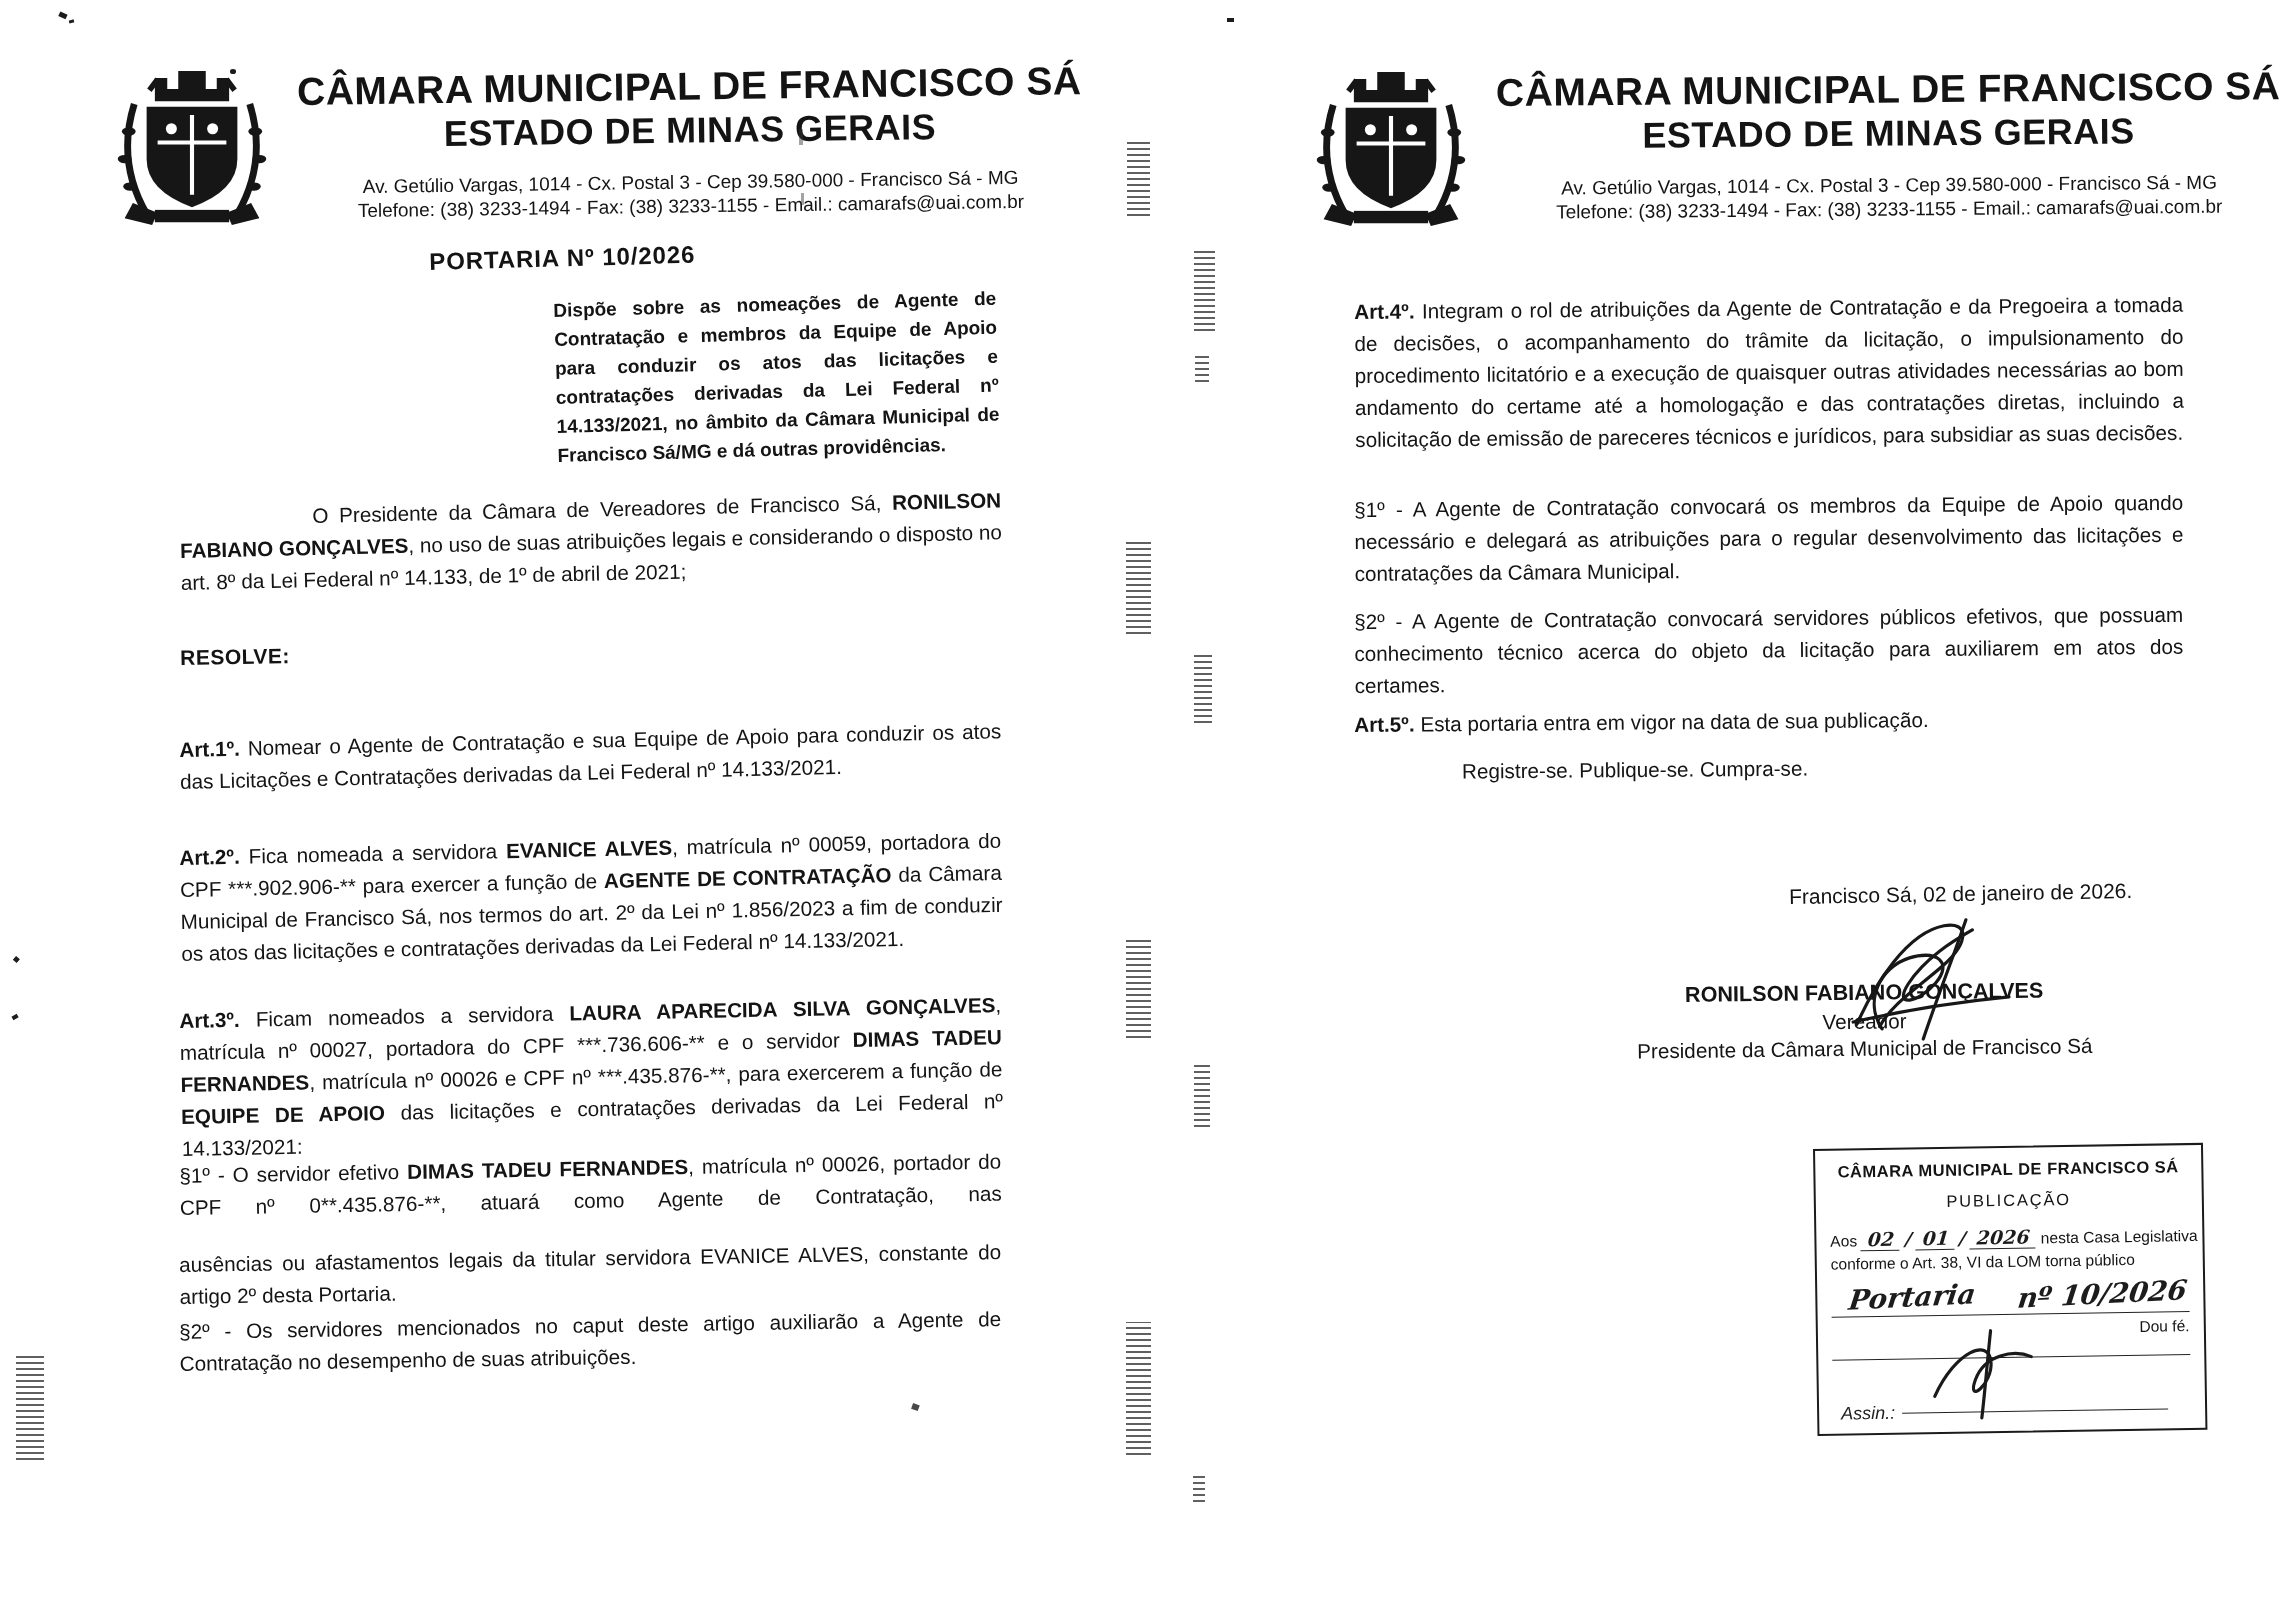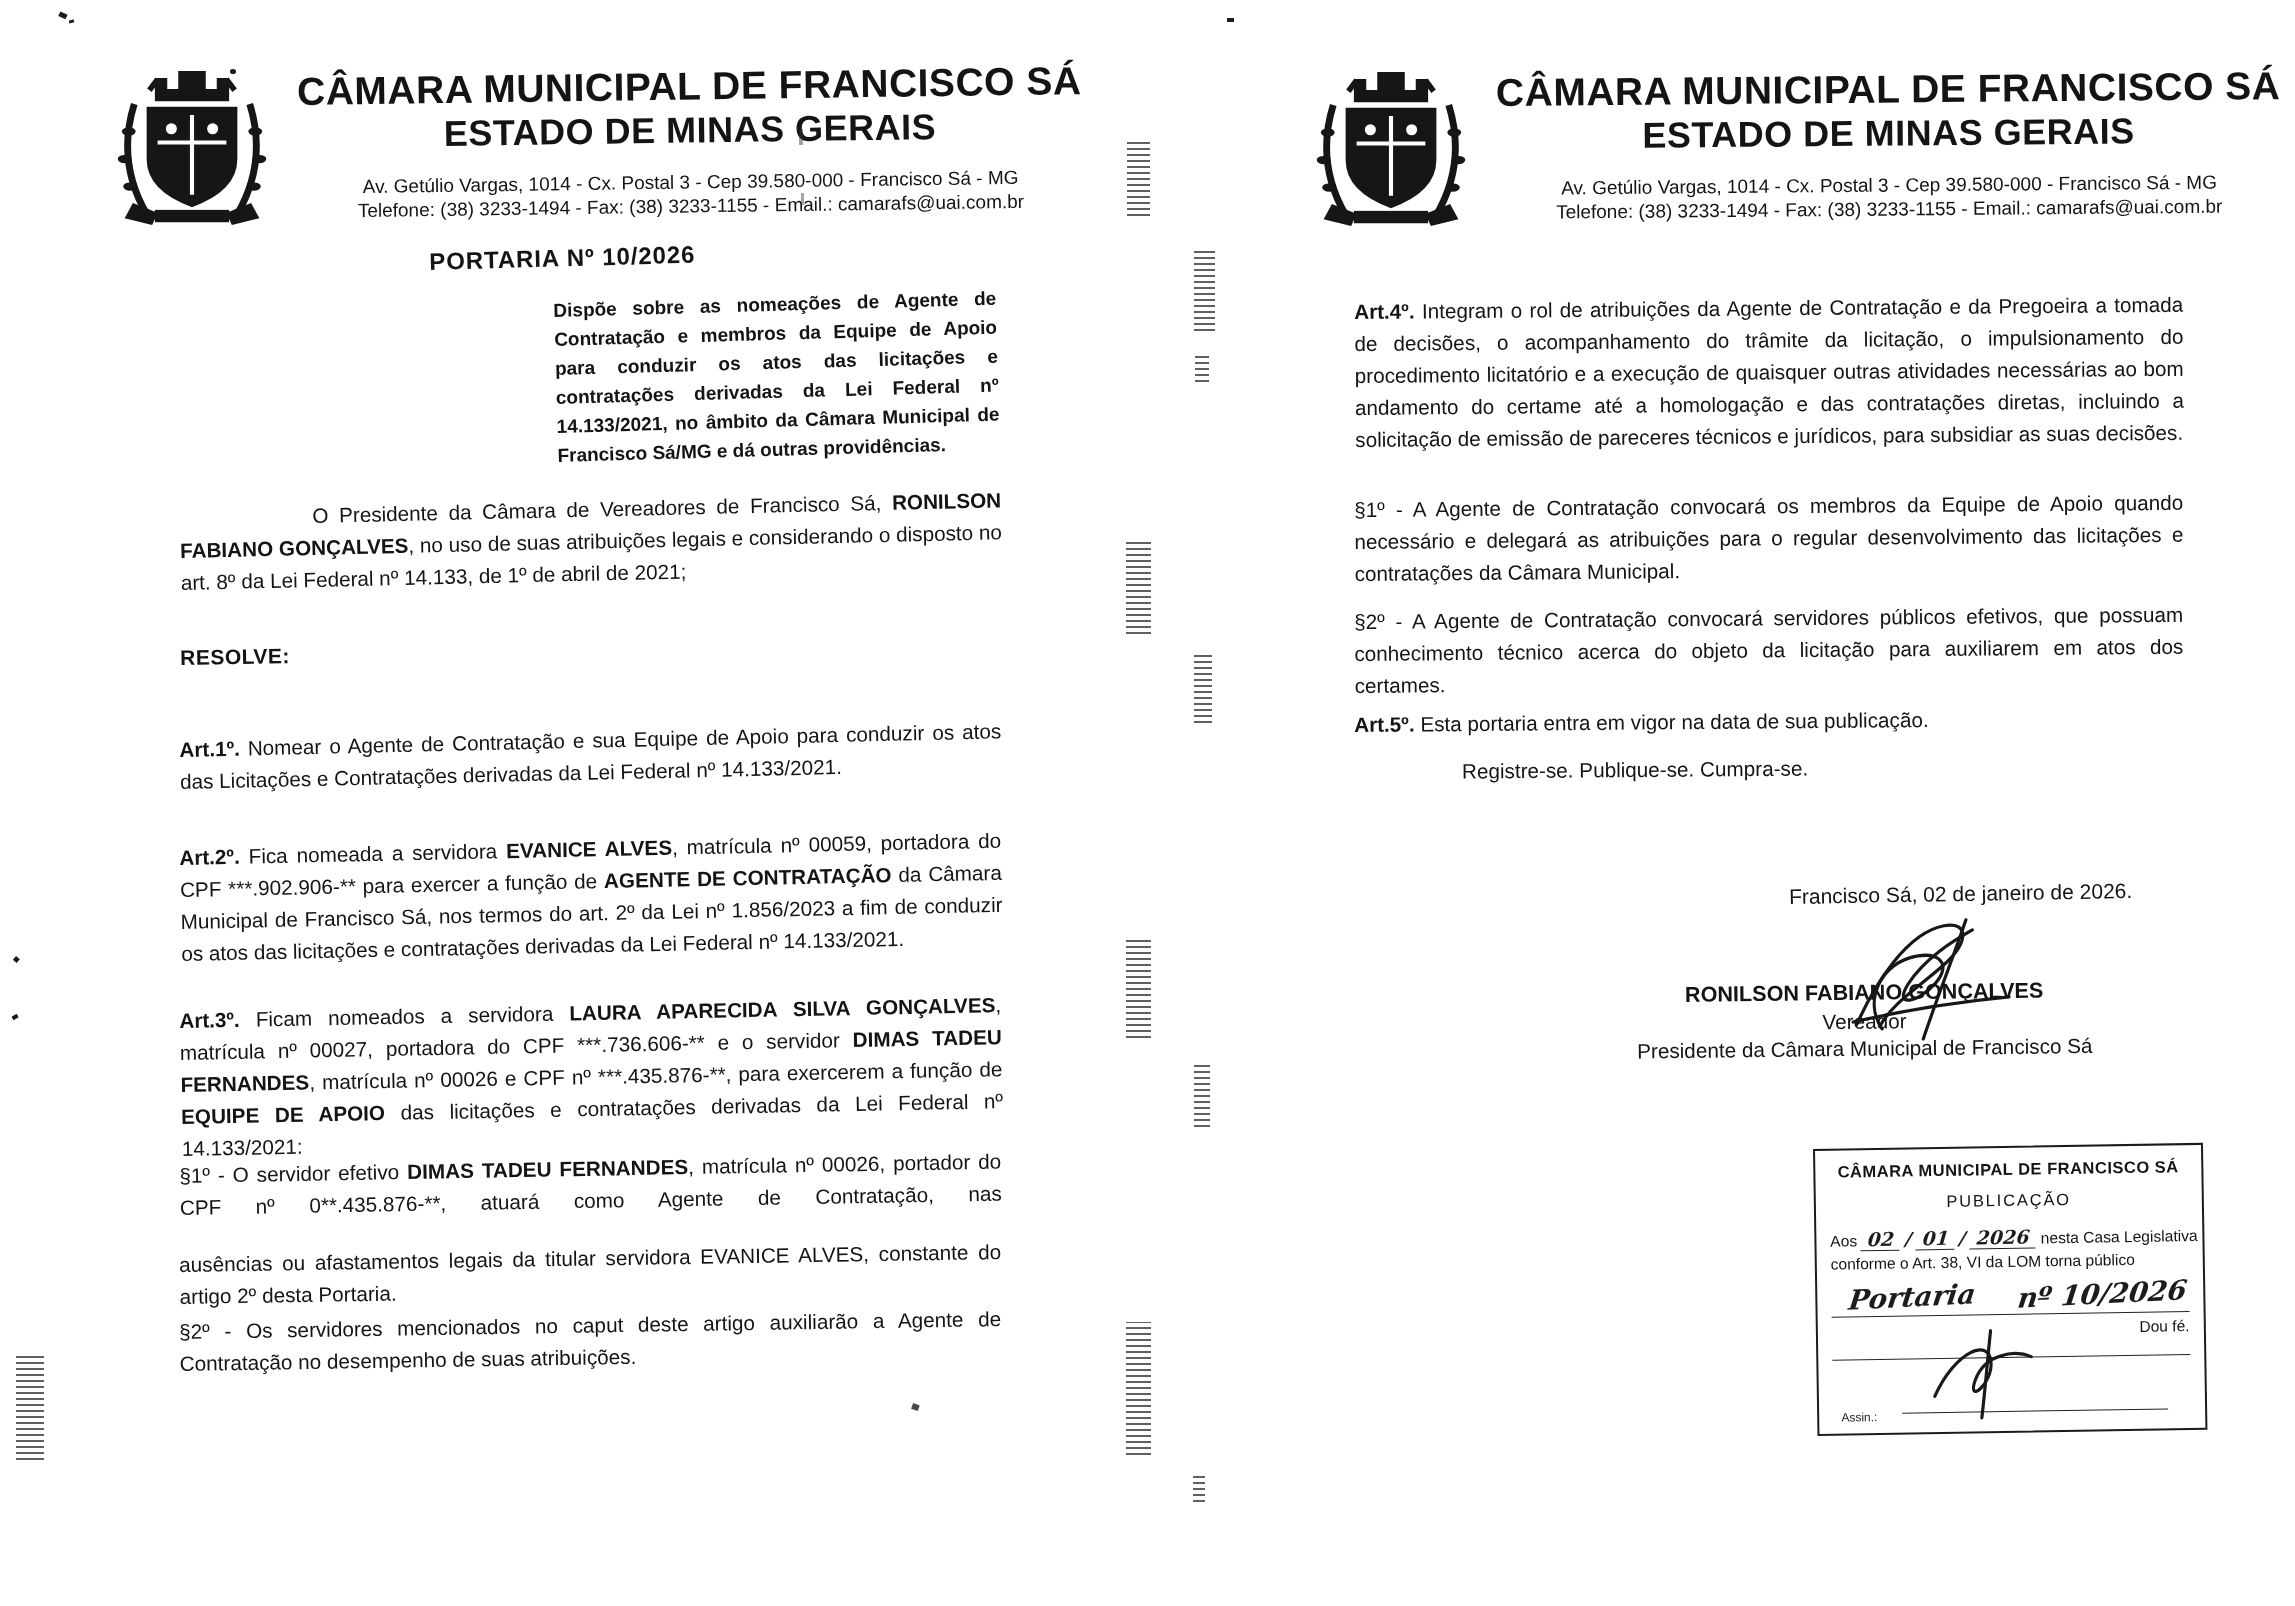--- a/index.html
+++ b/index.html
@@ -46,21 +46,21 @@
   .hand{font-family:"DejaVu Serif", serif;font-style:italic;font-weight:bold;color:#1c1c1c;
         transform:skewX(-6deg);display:inline-block;}
   .hd-num{font-size:19px;border-bottom:1.4px solid #222;padding:0 6.4px;}
   .hw-row{border-bottom:1.8px solid #222;margin-top:8.3px;padding:0 0 2.8px 18.4px;white-space:nowrap;}
   .hw-row .hand{font-size:27.5px;transform:skewX(-10deg) rotate(-2deg);}
   .hw-row .hand.second{margin-left:41px;}
   .st-doufe{font-size:15.6px;text-align:right;margin-top:4.6px;}
   .sig-row{position:relative;height:78px;margin-top:6.4px;}
   .line-a{position:absolute;left:0;right:0;top:13px;border-top:1.8px solid #222;}
   .line-b{position:absolute;left:69px;right:23px;bottom:10px;border-top:1.8px solid #222;}
-  .assin{position:absolute;left:8.3px;bottom:0;font-size:12px;color:#222;}
+  .assin{position:absolute;left:8.3px;bottom:0;font-size:18px;color:#222;font-style:italic;}
   
   .nz{position:absolute;background:#1c1c1c;}
   .smudge{position:absolute;width:23px;opacity:.72;
           background:repeating-linear-gradient(0deg,#222 0 2.3px,transparent 2.3px 6px);}
   .dust{position:absolute;opacity:.45;background:#333;}
 </style>
 </head>
 <body>
 
 <div class="page" id="page-1">

